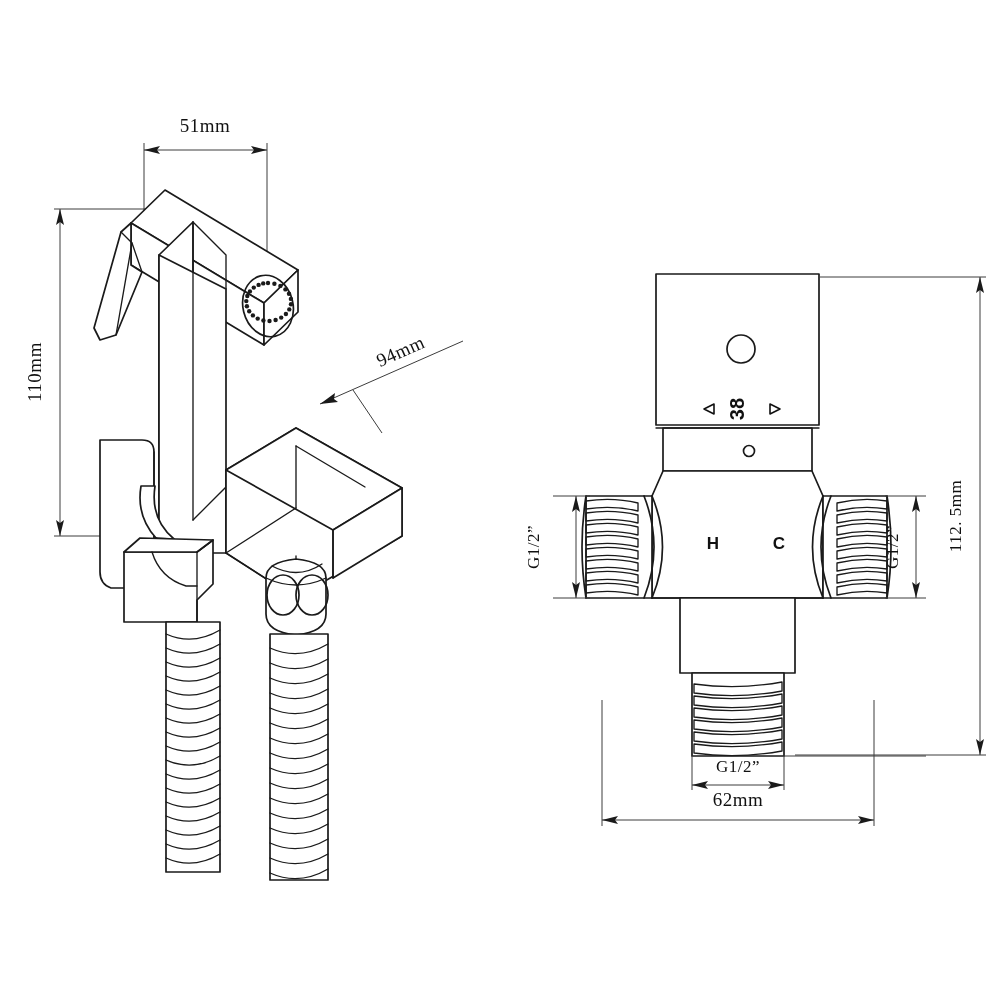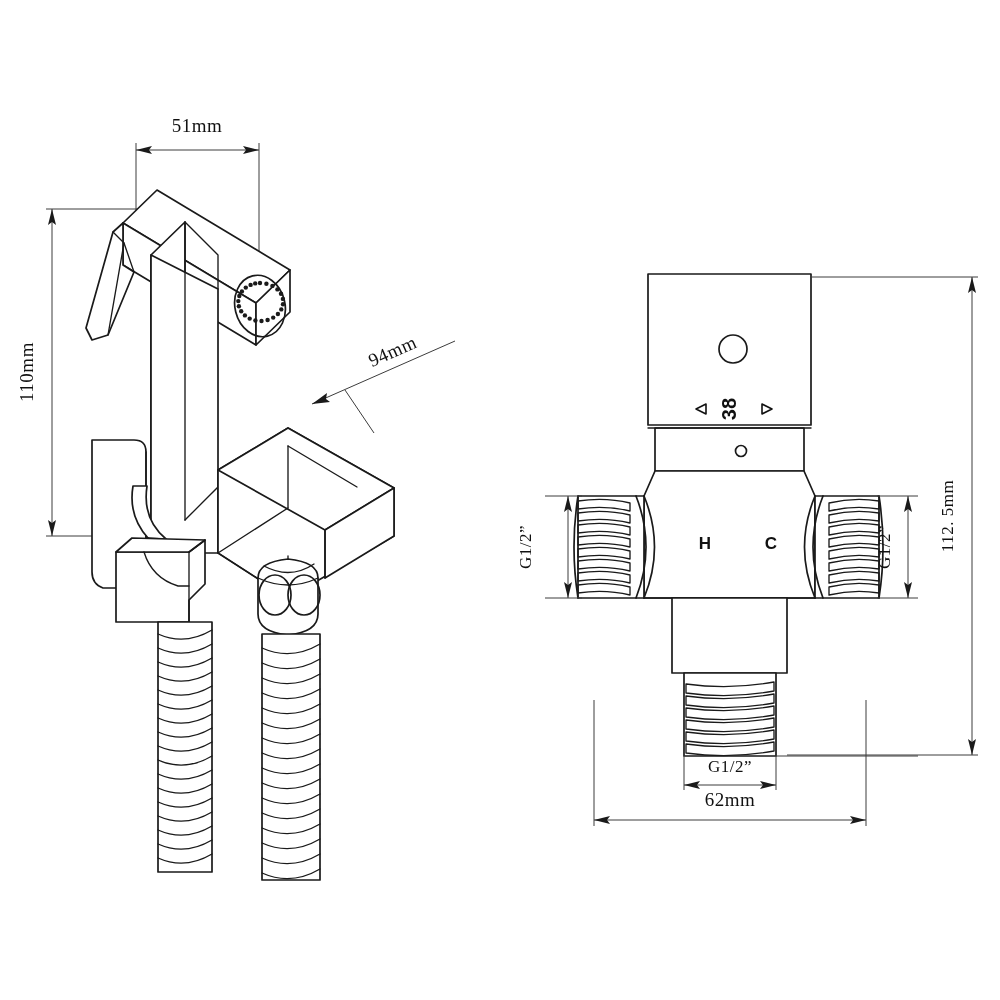--- a/index.html
+++ b/index.html
@@ -10,21 +10,21 @@
   }
   body {
     width: 1000px;
     height: 1000px;
     font-family: "Liberation Serif", serif;
     overflow: hidden;
     position: relative;
   }
   #drawing-root {
     position: absolute;
-    left: 0; top: 0;
+    left: 8px; top: 0;
     width: 900px;
     height: 1000px;
   }
   svg.sheet {
     display: block;
     width: 1000px;
     height: 1000px;
     background: #ffffff;
   }
   .obj      { fill: #ffffff; stroke: #1a1a1a; stroke-width: 1.7; stroke-linejoin: round; stroke-linecap: round; }

